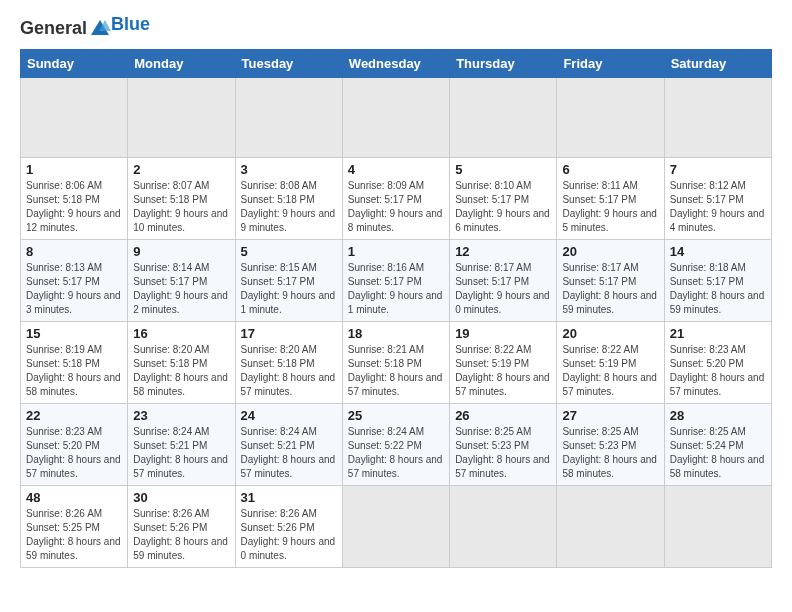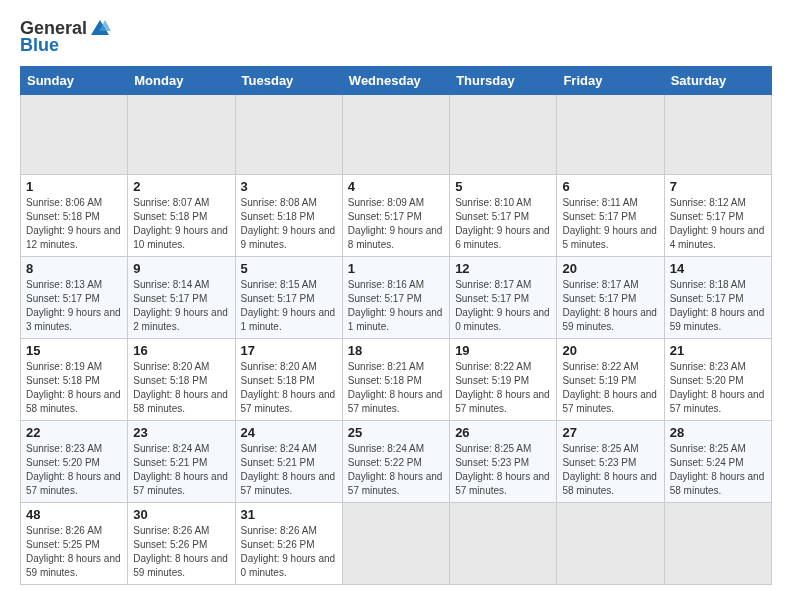--- a/index.html
+++ b/index.html
@@ -82,21 +82,21 @@
     td.empty {
       background: #e8e8e8 !important;
     }
   </style>
 </head>
 <body>
 
 <div class="page">
   <div class="header">
     <div class="logo">
-      <div style="display:flex;flex-direction:column;align-items:flex-start;">
+      <div style="display:flex;flex-direction:row;align-items:flex-start;">
         <div style="display:flex;align-items:center;">
           <span style="font-size:18px;font-weight:bold;color:#333;">General</span>
           <svg width="22" height="22" viewBox="0 0 22 22" style="margin-left:2px;margin-top:-2px;">
             <polygon points="11,3 20,18 2,18" fill="#1a6fb5"></polygon>
             <polygon points="16,3 22,14 10,14" fill="#4a9fd4" opacity="0.7"></polygon>
           </svg>
         </div>
         <span style="font-size:18px;font-weight:bold;color:#1a6fb5;margin-top:-4px;">Blue</span>
       </div>
     </div>

